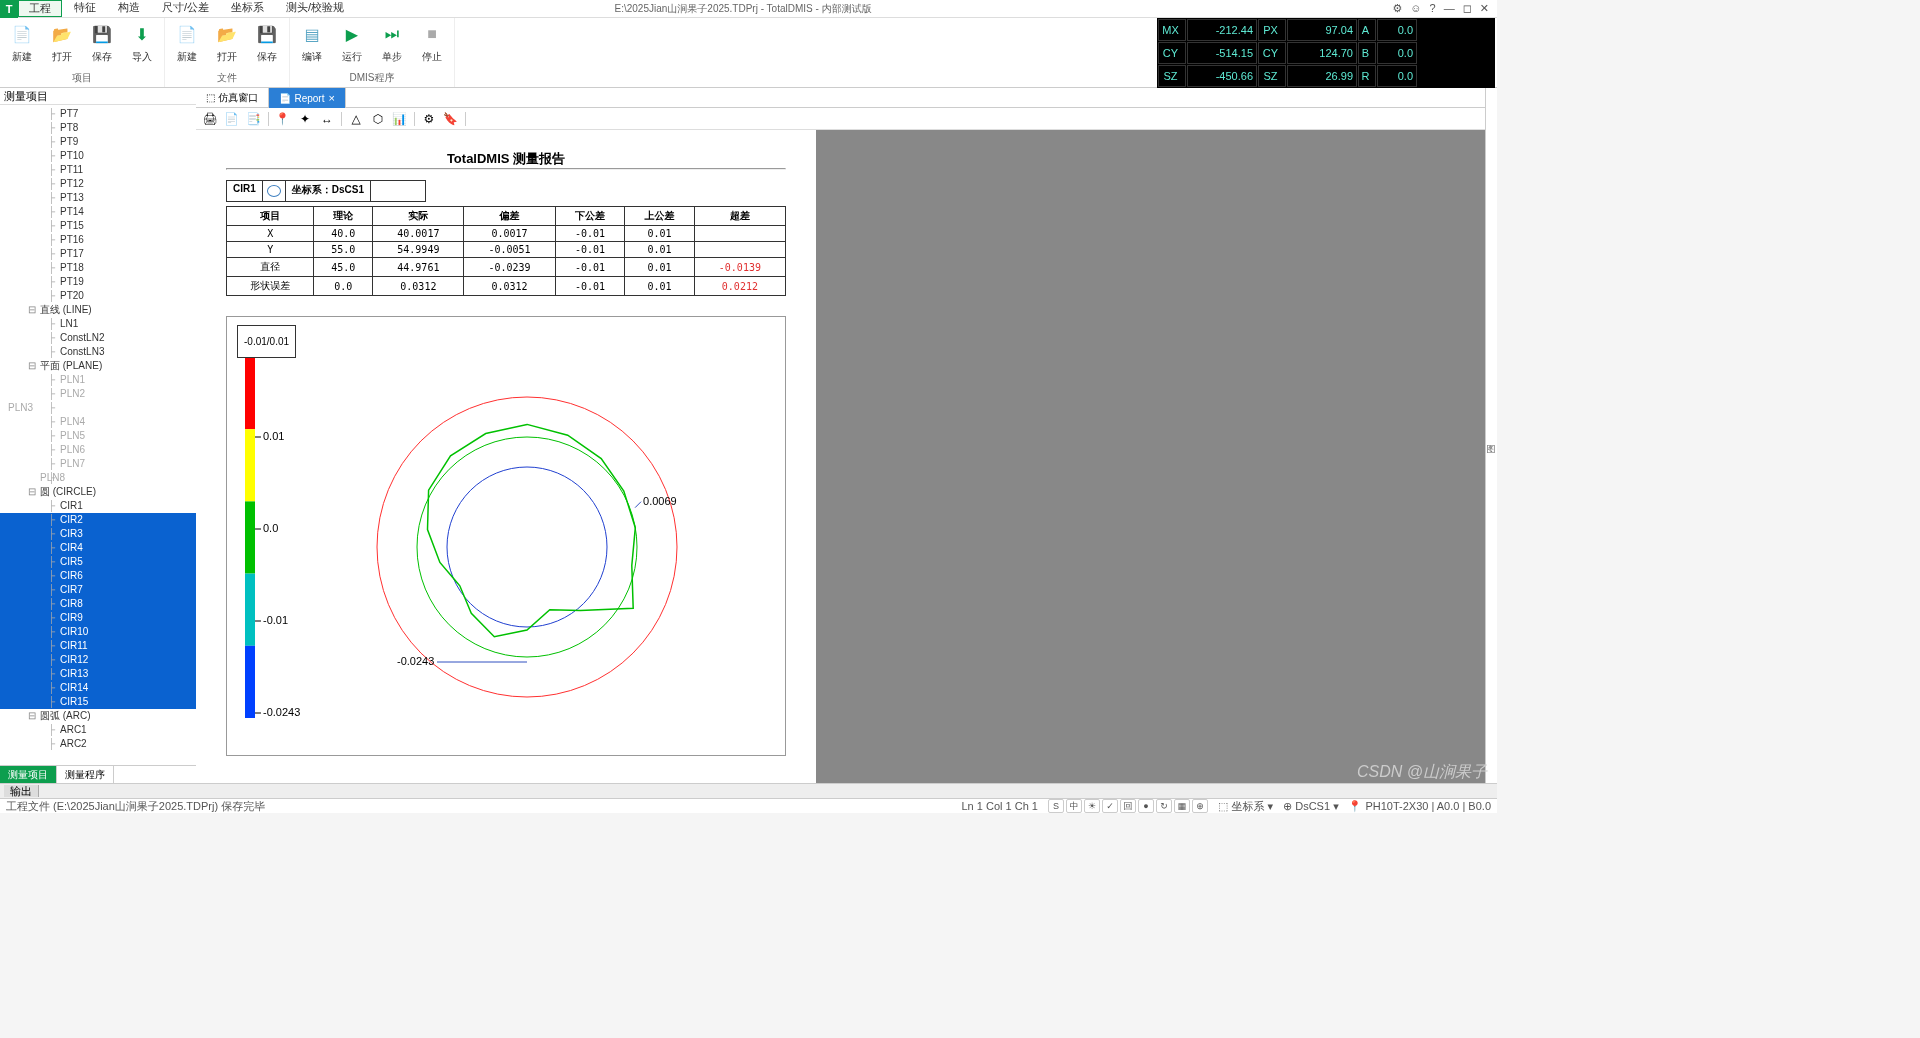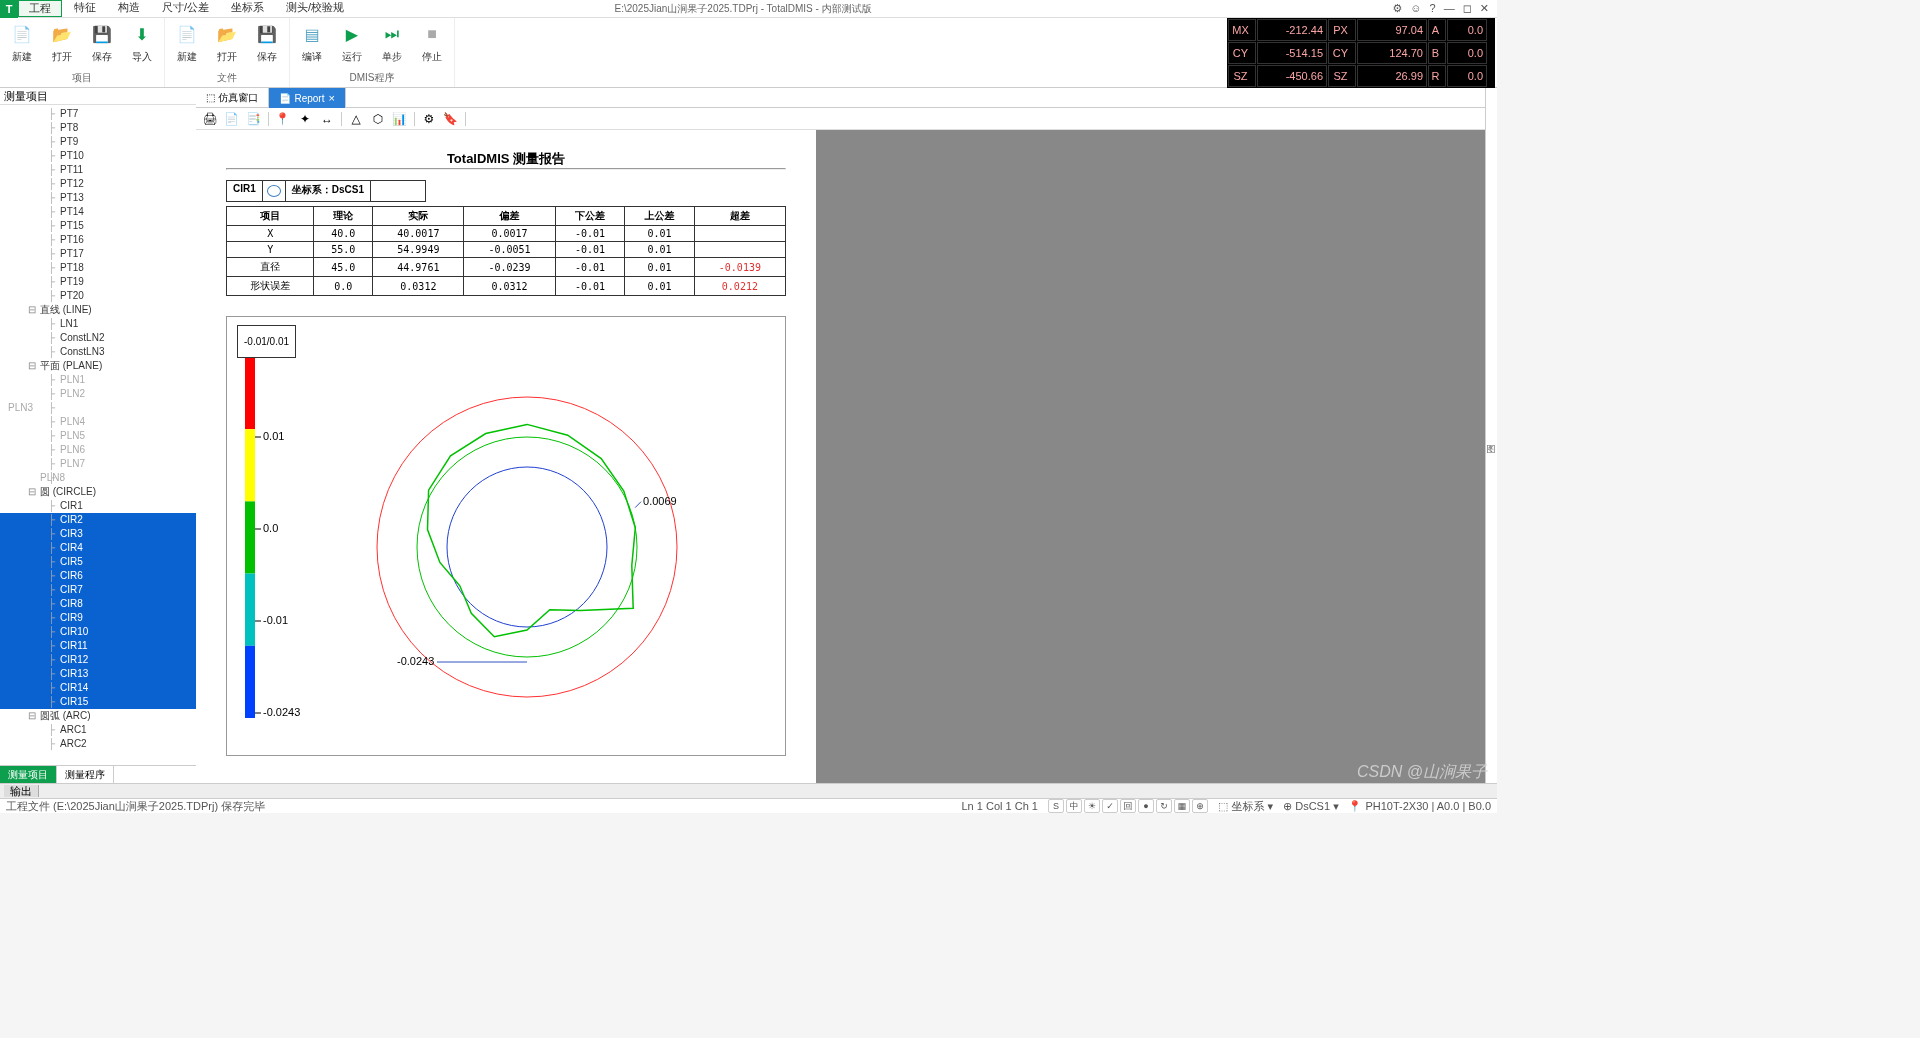--- a/index.html
+++ b/index.html
@@ -11,21 +11,21 @@
 .menu-item.active { background: #eef8f0; border: 1px solid #0d9e4e; }
 .title-path { margin-left: auto; margin-right: auto; color: #666; font-size: 10px; }
 .win-ctrls { margin-left: auto; display: flex; gap: 8px; padding-right: 8px; color: #555; }
 .ribbon { height: 70px; background: #fff; display: flex; border-bottom: 1px solid #ccc; position: relative; }
 .rgroup { display: flex; flex-direction: column; align-items: center; border-right: 1px solid #eee; padding: 2px 4px 0; }
 .rbtns { display: flex; gap: 4px; }
 .rbtn { display: flex; flex-direction: column; align-items: center; width: 36px; cursor: pointer; }
 .rbtn .ic { width: 28px; height: 28px; border-radius: 3px; display:flex; align-items:center; justify-content:center; font-size:16px; }
 .rbtn span { font-size: 10px; margin-top: 2px; color: #333; }
 .rlabel { font-size: 10px; color: #666; margin-top: auto; padding-bottom: 2px; }
-.dro { position: absolute; right: 2px; top: 0; width: 268px; background: #000; color: #fca5a5; font-family: monospace; font-size: 14px; display: grid; grid-template-columns: 28px 70px 28px 70px 18px 40px; grid-template-rows: repeat(3,22px); gap:1px; padding:1px; }
+.dro { position: absolute; right: 2px; top: 0; width: 338px; background: #000; color: #5eead4; font-family: monospace; font-size: 14px; display: grid; grid-template-columns: 28px 70px 28px 70px 18px 40px; grid-template-rows: repeat(3,22px); gap:1px; padding:1px; }
 .dro div { background:#000; display:flex; align-items:center; justify-content:flex-end; padding-right:3px; border:1px solid #333; }
 .dro .lbl { justify-content:center; }
 .panel-title { background:#fff; height:17px; display:flex; align-items:center; padding:0 4px; font-size:11px; border-bottom:1px solid #ddd; position:relative; }
 .pin { position:absolute; right:2px; font-size:10px; color:#888; }
 .left-panel { position:absolute; left:0; top:88px; bottom:30px; width:228px; background:#fff; border-right:1px solid #ccc; display:flex; flex-direction:column; }
 .tree { flex:1; overflow-y:auto; overflow-x:hidden; padding:2px 0; }
 .tree-item { padding:0 0 0 60px; height:14px; line-height:14px; font-size:10px; color:#333; cursor:pointer; white-space:nowrap; position:relative; }
 .tree-item.l1 { padding-left:40px; }
 .tree-item.sel { background:#0a62d0; color:#fff; }
 .tree-item::before { content:"├"; position:absolute; left:48px; color:#aaa; }

